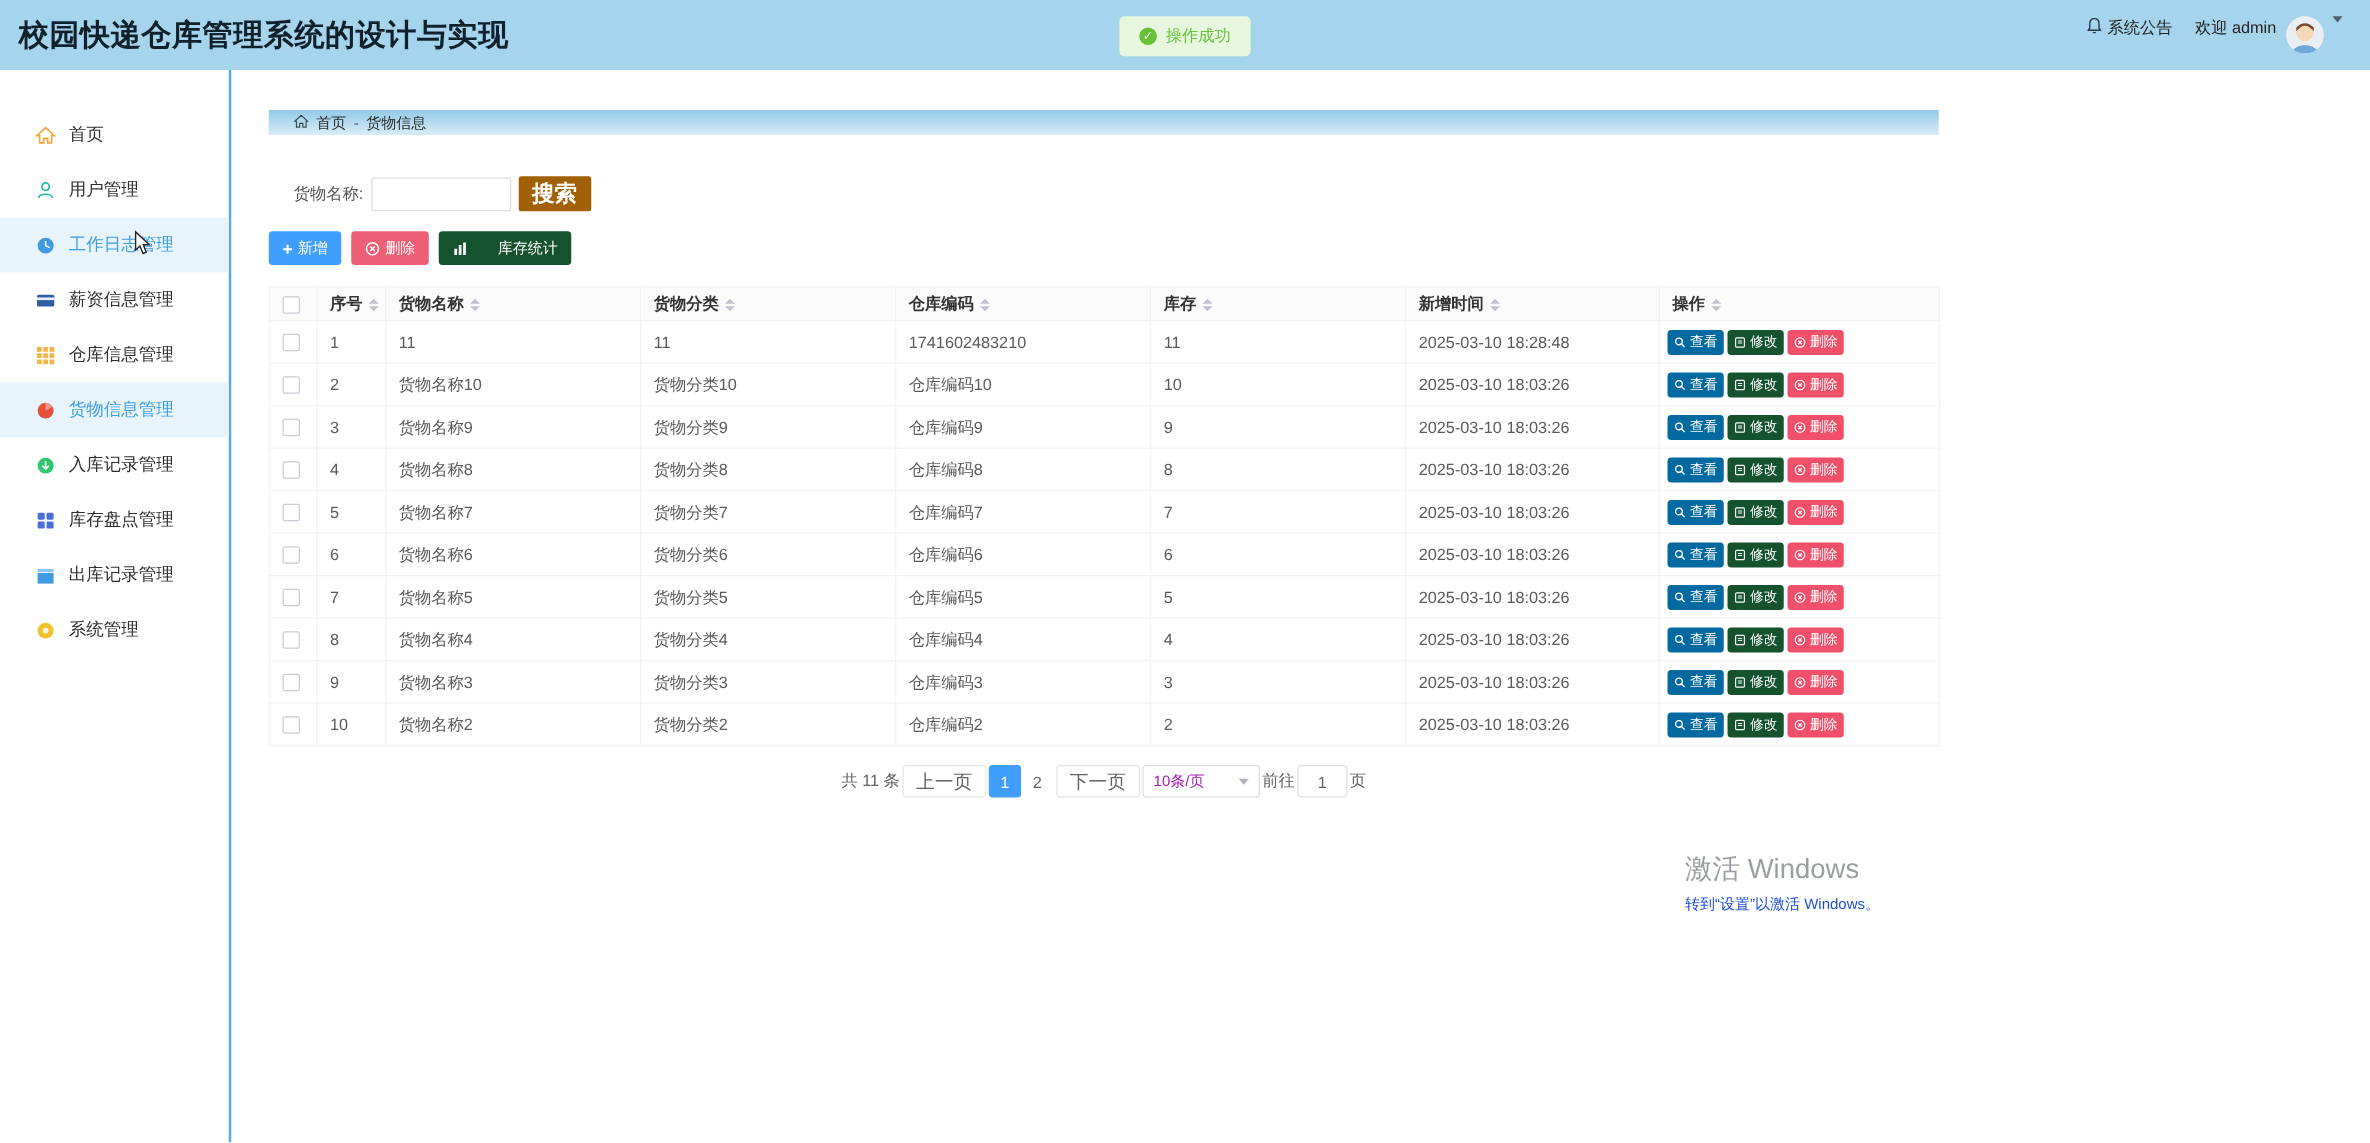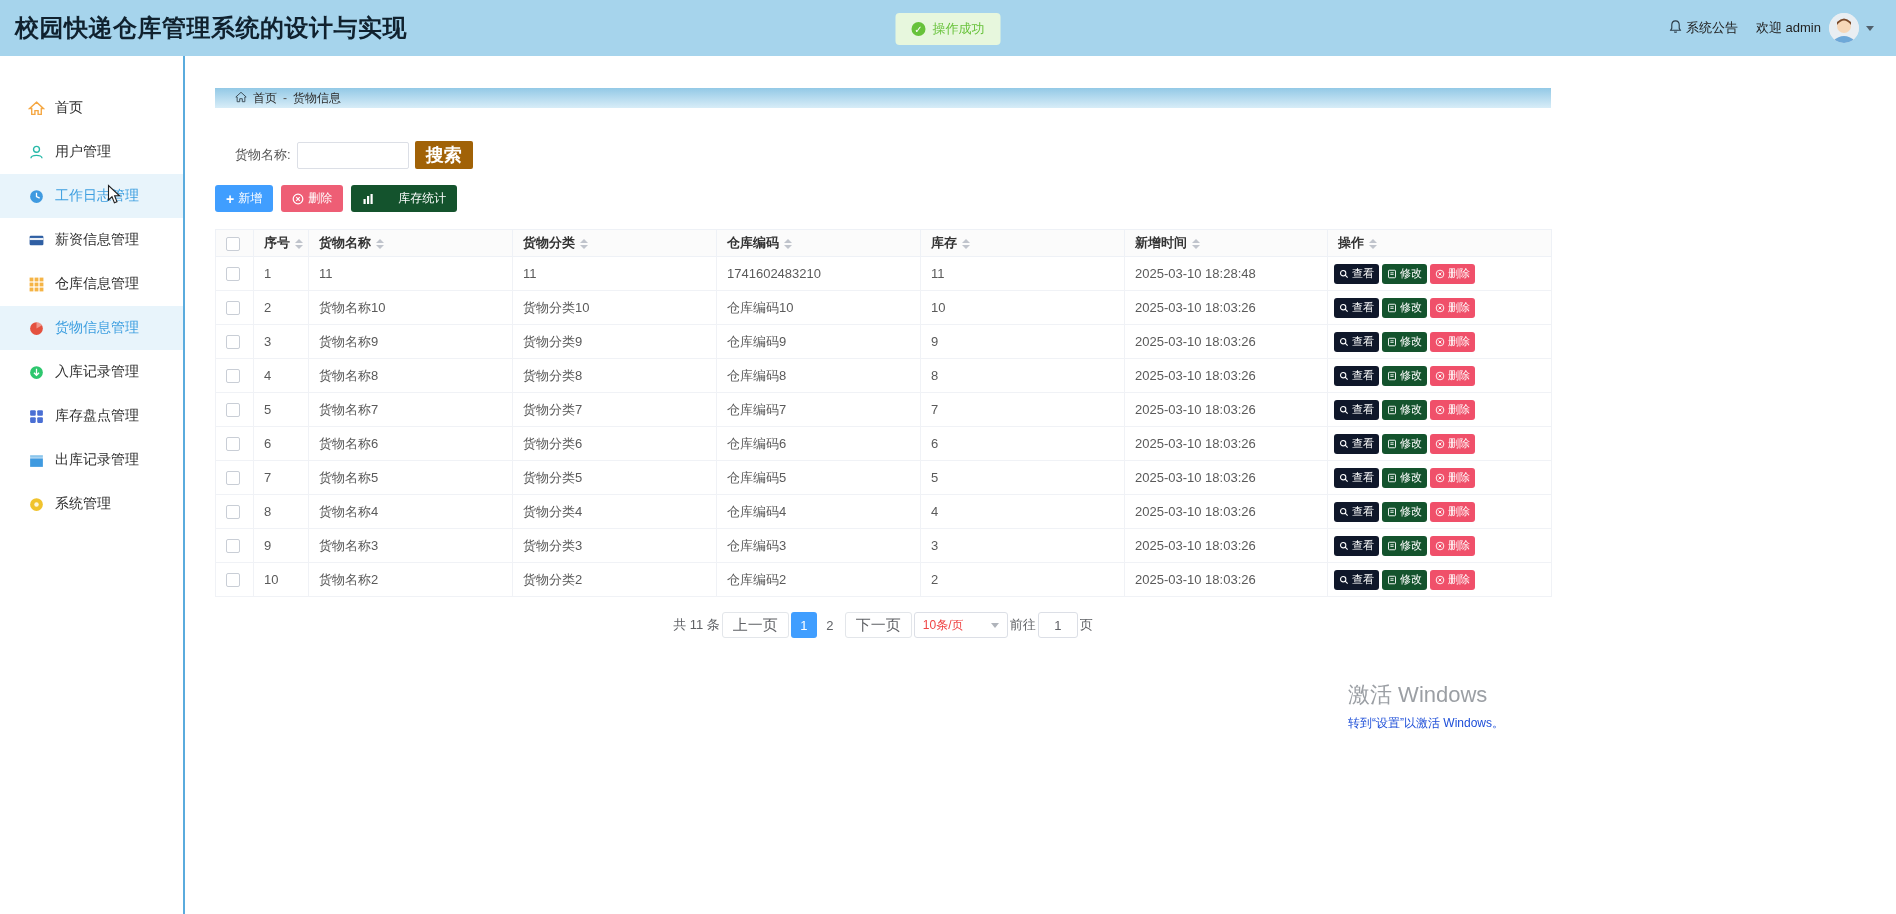--- a/index.html
+++ b/index.html
@@ -14,21 +14,21 @@
   
   .topbar { height: 56px; background: #a6d4ec; display: flex; align-items: center; position: relative; }
   .app-title { font-size: 24px; font-weight: 700; color: #10212e; padding-left: 15px; letter-spacing: .5px; }
   .toast {
     position: absolute; left: 50%; top: 13px; transform: translateX(-50%);
     background: #e7f7dd; border-radius: 4px; height: 32px; padding: 0 16px;
     display: flex; align-items: center; gap: 7px; color: #67c23a; font-size: 13px;
   }
   .toast-icon { width: 14px; height: 14px; border-radius: 50%; background: #67c23a; color: #fff;
     font-size: 10px; display: flex; align-items: center; justify-content: center; }
-  .header-right { margin-left: auto; display: flex; align-items: center; padding-right: 22px; font-size: 13px; color: #222; }
+  .header-right { margin-left: auto; display: flex; align-items: flex-start; padding-right: 22px; font-size: 13px; color: #222; }
   .notice { display: flex; align-items: center; gap: 4px; margin-right: 18px; cursor: pointer; }
   .welcome { margin-right: 8px; }
   .avatar { width: 30px; height: 30px; border-radius: 50%; overflow: hidden; display: inline-flex; background: #e9eef2; }
   .caret-down { width: 0; height: 0; border-left: 4px solid transparent; border-right: 4px solid transparent;
     border-top: 5px solid #51606c; margin-left: 7px; }
 
   
   .layout { display: flex; height: 858px; }
   .sidebar { width: 185px; min-width: 185px; border-right: 2px solid #5aabdd; background: #fff; padding-top: 30px; }
   .side-item { height: 44px; display: flex; align-items: center; gap: 10px; padding-left: 28px;
@@ -71,36 +71,36 @@
   .grid td { height: 34px; padding: 0 0 0 10px; border: 1px solid #f0f2f6; background: #fff; white-space: nowrap; overflow: hidden; }
   .checkbox { width: 14px; height: 14px; border: 1px solid #c9ced6; border-radius: 2px; background: #fff;
     display: inline-block; vertical-align: middle; cursor: pointer; }
   .caret { display: inline-flex; flex-direction: column; margin-left: 5px; vertical-align: middle; gap: 2px; cursor: pointer; }
   .caret i { display: block; width: 0; height: 0; border-left: 4px solid transparent; border-right: 4px solid transparent; }
   .caret .cu { border-bottom: 4px solid #c0c4cc; }
   .caret .cd { border-top: 4px solid #c0c4cc; }
   .op-cell { padding-left: 6px !important; }
   .mini { display: inline-flex; align-items: center; gap: 3px; border: none; border-radius: 3px; color: #fff;
     font-size: 11px; height: 20px; padding: 0 5px; margin-right: 3px; cursor: pointer; }
-  .mini.success { background: #0f172a; }
+  .mini.success { background: #0369a1; }
   .mini.warn { background: #14532d; }
   .mini.danger { background: #f0506a; }
   .micon { display: inline-flex; }
 
   
   .pagination { width: 1336px; margin-top: 15px; display: flex; justify-content: center; align-items: center;
     gap: 2px; font-size: 13px; color: #606266; }
   .pg-btn { background: #fff; border: 1px solid #e3e6ea; border-radius: 3px; height: 26px; padding: 0 10px;
     font-size: 15px; color: #606266; cursor: pointer; }
   .pg-num { min-width: 26px; height: 26px; border: none; background: #fff; font-size: 13px; color: #606266;
     border-radius: 3px; cursor: pointer; }
   .pg-num.active { background: #409eff; color: #fff; }
   .pg-select { width: 94px; height: 26px; border: 1px solid #dcdfe6; border-radius: 3px; background: #fff;
     display: inline-flex; align-items: center; justify-content: space-between; padding: 0 8px;
-    color: #ef4444; font-size: 12px; cursor: pointer; }
+    color: #a21caf; font-size: 12px; cursor: pointer; }
   .sel-caret { width: 0; height: 0; border-left: 4px solid transparent; border-right: 4px solid transparent;
     border-top: 5px solid #b0b4bb; }
   .goto-input { width: 40px; height: 26px; border: 1px solid #dcdfe6; border-radius: 3px; text-align: center;
     font-size: 13px; color: #606266; outline: none; }
 
   
   .watermark { position: absolute; left: 1348px; top: 680px; text-align: left; pointer-events: none; }
   .wm1 { font-size: 22px; color: #9b9fa4; }
   .wm2 { font-size: 12px; margin-top: 5px; color: #1d4ed8; }
 

